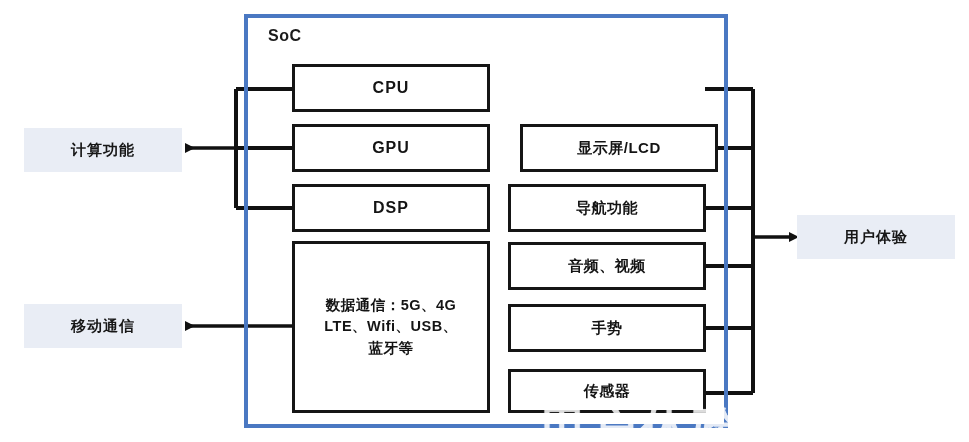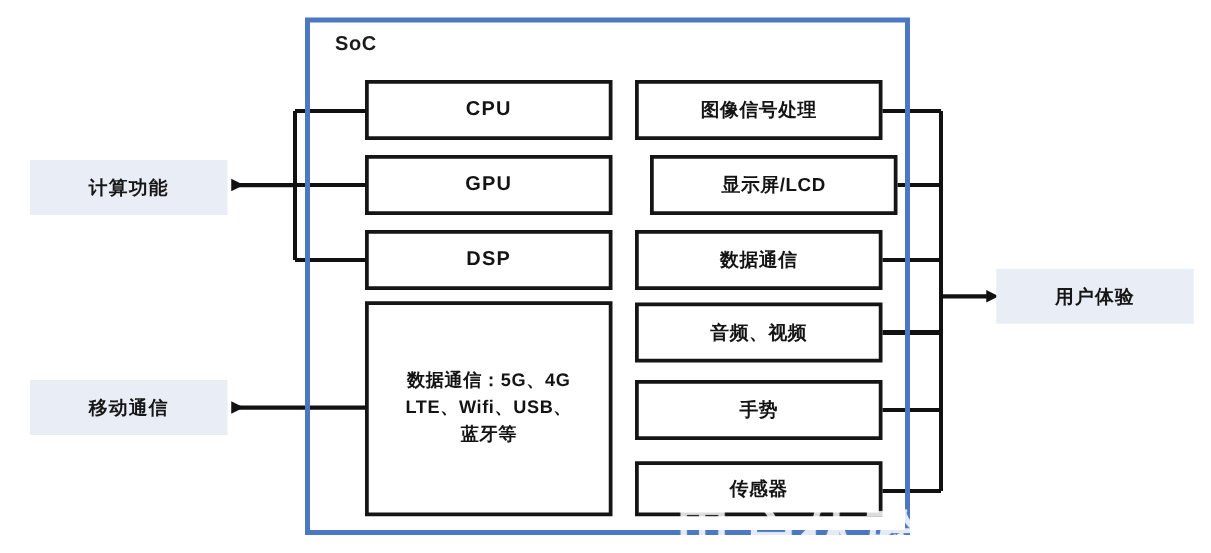--- a/index.html
+++ b/index.html
@@ -80,23 +80,22 @@
   <div class="soc-frame" style="left:244px;top:14px;width:484px;height:414px;"></div>
   <div class="soc-caption" style="left:268px;top:27px;">SoC</div>
 
   <div class="blockbox latin" style="left:292px;top:64px;width:198px;height:48px;text-align:center;">CPU</div>
   <div class="blockbox latin" style="left:292px;top:124px;width:198px;height:48px;">GPU</div>
   <div class="blockbox latin" style="left:292px;top:184px;width:198px;height:48px;">DSP</div>
   <div class="blockbox multiline" style="left:292px;top:241px;width:198px;height:172px;">数据通信：5G、4G
 LTE、Wifi、USB、
 蓝牙等</div>
 
-  <div class="blockbox" style="left:508px;top:64px;width:198px;height:48px;">图像信号处理</div>
   <div class="blockbox" style="left:508px;top:124px;width:198px;height:48px;margin-left:12px;">显示屏/LCD</div>
-  <div class="blockbox" style="left:508px;top:184px;width:198px;height:48px;">数据通信</div>
+  <div class="blockbox" style="left:508px;top:184px;width:198px;height:48px;">导航功能</div>
   <div class="blockbox" style="left:508px;top:242px;width:198px;height:48px;font-family:Liberation Serif, serif;">音频、视频</div>
   <div class="blockbox" style="left:508px;top:304px;width:198px;height:48px;">手势</div>
   <div class="blockbox" style="left:508px;top:369px;width:198px;height:44px;">传感器</div>
 
   <div class="ext-label" style="left:24px;top:128px;width:158px;height:44px;">计算功能</div>
   <div class="ext-label" style="left:24px;top:304px;width:158px;height:44px;">移动通信</div>
   <div class="ext-label" style="left:797px;top:215px;width:158px;height:44px;">用户体验</div>
 
   <div class="watermark" style="left:538px;top:398px;">用户体验</div>
 </div>

